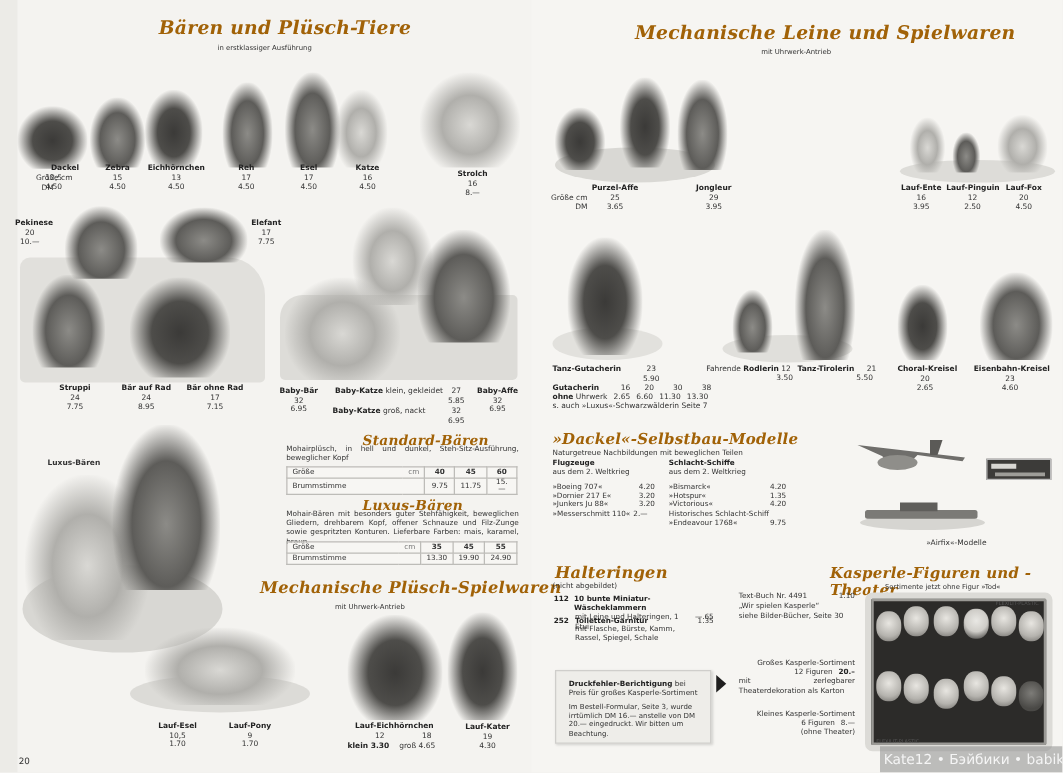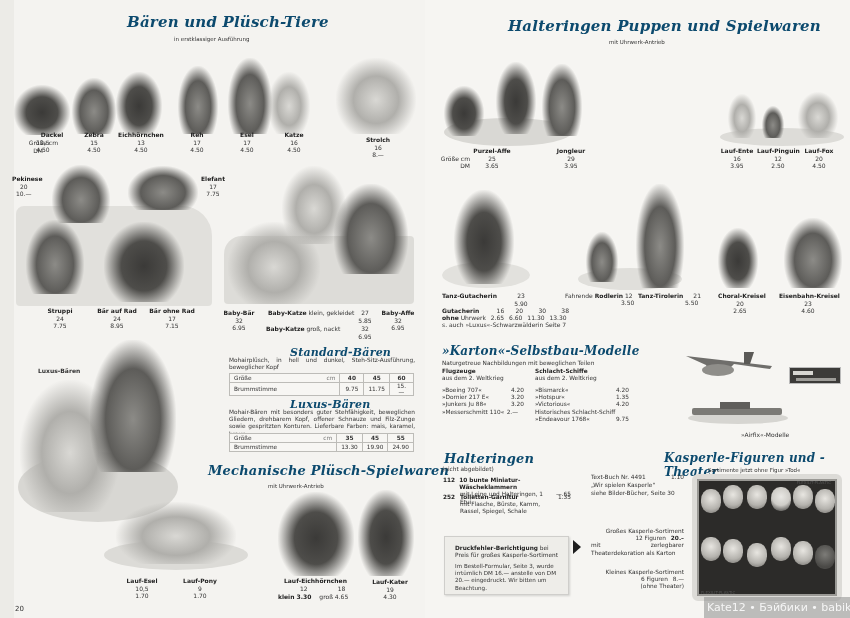--- a/index.html
+++ b/index.html
@@ -2,21 +2,21 @@
 <html><head>
 <meta charset="utf-8">
 <style>
   * { box-sizing: border-box; margin: 0; padding: 0; }
   html, body { width: 850px; height: 618px; overflow: hidden; background: #f2f1ee; }
   body { position: relative; font-family: "DejaVu Sans", sans-serif; color: #2a2a2a; }
   .page { position: absolute; top: 0; height: 618px; background: #f4f3f0; }
   .page-left { left: 0; width: 425px; border-left: 14px solid #ecebe7; }
   .page-right { left: 425px; width: 425px; background: #f6f5f2; }
   .abs { position: absolute; }
-  .script { font-family: "DejaVu Serif", serif; font-style: italic; font-weight: bold; color: #0c4a6e; letter-spacing: 0.2px; }
+  .script { font-family: "DejaVu Serif", serif; font-style: italic; font-weight: bold; color: #a16207; letter-spacing: 0.2px; }
   .h1 { font-size: 15px; }
   .h2 { font-size: 11px; }
   .sub { font-size: 5.5px; color: #333; }
   .lbl { font-size: 6px; text-align: center; line-height: 7.6px; color: #333; white-space: nowrap; }
   .lbl b { font-weight: bold; color: #222; }
   .txt { font-size: 5.8px; line-height: 7.2px; color: #333; }
   .txt b { color: #222; }
   
   .photo { position: absolute; background: radial-gradient(ellipse at 50% 60%, #8c8b87 0%, #5d5c59 45%, rgba(120,118,114,0) 72%); }
   .photo.light { background: radial-gradient(ellipse at 50% 55%, #d9d8d4 0%, #b0afab 40%, rgba(200,199,195,0) 72%); }
@@ -135,21 +135,21 @@
 <div class="photo dark" style="left:358px;top:490px;width:56px;height:86px;"></div>
 <div class="abs lbl" style="left:126px;top:577px;width:32px;"><b>Lauf-Esel</b><br><span>10,5</span><br><span>1.70</span></div>
 <div class="abs lbl" style="left:182px;top:577px;width:36px;"><b>Lauf-Pony</b><br><span>9</span><br><span>1.70</span></div>
 <div class="abs lbl" style="left:284px;top:577px;width:60px;"><b>Lauf-Eichhörnchen</b></div>
 <div class="abs lbl" style="left:282px;top:585px;text-align:left;"><span style="margin-left:18px">12</span><span style="margin-left:30px">18</span></div>
 <div class="abs lbl" style="left:278px;top:593px;text-align:left;"><b>klein 3.30</b><span style="margin-left:8px">groß 4.65</span></div>
 <div class="abs lbl" style="left:372px;top:578px;width:36px;"><b>Lauf-Kater</b><br><span>19</span><br><span>4.30</span></div>
 
 <div class="abs pnum" style="left:15px;top:605px;">20</div>
 
-<div class="abs script h1" style="left:508px;top:17px;">Halteringen Puppen und Spielwaren</div>
+<div class="abs script h1" style="left:508px;top:17px;">Mechanische Leine und Spielwaren</div>
 <div class="abs sub" style="left:609px;top:39px;">mit Uhrwerk-Antrieb</div>
 
 <div class="ground" style="left:444px;top:118px;width:128px;height:28px;background:#d9d8d4;"></div>
 <div class="photo dark" style="left:444px;top:86px;width:40px;height:50px;"></div>
 <div class="photo dark" style="left:496px;top:62px;width:40px;height:72px;"></div>
 <div class="photo" style="left:542px;top:64px;width:40px;height:72px;"></div>
 <div class="ground" style="left:720px;top:128px;width:124px;height:18px;background:#dddcd8;"></div>
 <div class="photo light" style="left:728px;top:94px;width:28px;height:44px;"></div>
 <div class="photo" style="left:762px;top:106px;width:22px;height:32px;"></div>
 <div class="photo light" style="left:798px;top:92px;width:40px;height:46px;"></div>
@@ -188,21 +188,21 @@
 </div>
 <div class="abs lbl" style="left:442px;top:321px;text-align:left;">s. auch »Luxus«-Schwarzwälderin Seite 7</div>
 
 <div class="abs lbl" style="left:565px;top:292px;text-align:left;"><span>Fahrende</span> <b>Rodlerin</b> <span>12</span></div>
 <div class="abs lbl" style="left:621px;top:299px;">3.50</div>
 <div class="abs lbl" style="left:638px;top:292px;text-align:left;"><b>Tanz-Tirolerin</b> <span style="margin-left:8px">21</span></div>
 <div class="abs lbl" style="left:685px;top:299px;">5.50</div>
 <div class="abs lbl" style="left:718px;top:292px;width:44px;"><b>Choral-Kreisel</b><br><span>20</span><br><span>2.65</span></div>
 <div class="abs lbl" style="left:779px;top:292px;width:58px;"><b>Eisenbahn-Kreisel</b><br><span>23</span><br><span>4.60</span></div>
 
-<div class="abs script" style="left:442px;top:344px;font-size:12px;">»Karton«-Selbstbau-Modelle</div>
+<div class="abs script" style="left:442px;top:344px;font-size:12px;">»Dackel«-Selbstbau-Modelle</div>
 <div class="abs txt" style="left:442px;top:360px;">Naturgetreue Nachbildungen mit beweglichen Teilen</div>
 <div class="abs txt" style="left:442px;top:368px;">
   <b>Flugzeuge</b><br>
   <span>aus dem 2. Weltkrieg</span>
 </div>
 <div class="abs txt" style="left:442px;top:387px;width:82px;">
   <div style="display:flex;justify-content:space-between">
       <span>»Boeing 707«</span>
       <span>4.20</span>
     </div>

